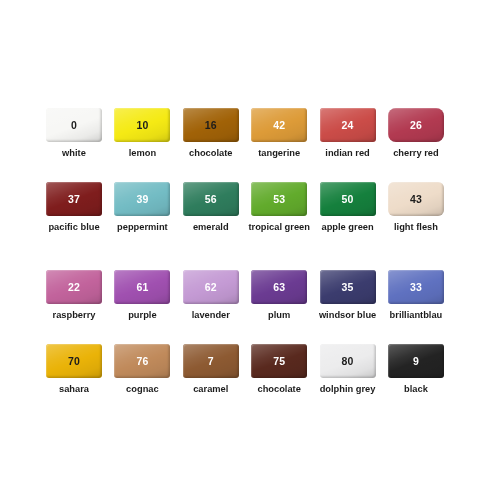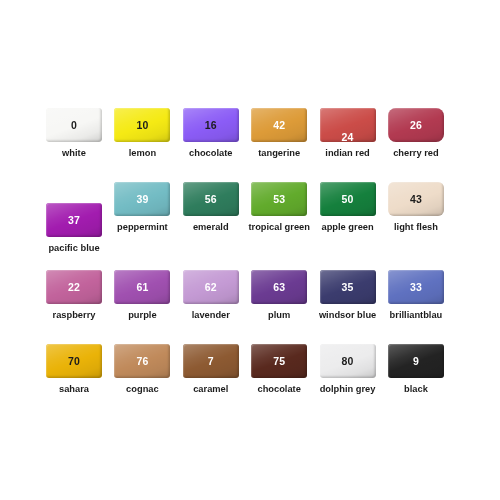--- a/index.html
+++ b/index.html
@@ -116,47 +116,47 @@
           </div>
           <div class="chip-label">white</div>
         </div>
         <div class="cell">
           <div class="chip" style="background: rgb(245, 234, 20);">
             <span class="chip-num" style="color: rgb(28, 28, 28);">10</span>
           </div>
           <div class="chip-label">lemon</div>
         </div>
         <div class="cell">
-          <div class="chip" style="background: #8b5cf6;">
+          <div class="chip" style="background: #a16207;">
             <span class="chip-num" style="color: rgb(28, 28, 28);">16</span>
           </div>
           <div class="chip-label">chocolate</div>
         </div>
         <div class="cell">
           <div class="chip" style="background: rgb(221, 155, 56);">
             <span class="chip-num" style="color: rgb(255, 255, 255);">42</span>
           </div>
           <div class="chip-label">tangerine</div>
         </div>
         <div class="cell">
-          <div class="chip" style="background: rgb(203, 76, 72); align-items: flex-end;">
+          <div class="chip" style="background: rgb(203, 76, 72);">
             <span class="chip-num" style="color: rgb(255, 255, 255);">24</span>
           </div>
           <div class="chip-label">indian red</div>
         </div>
         <div class="cell">
           <div class="chip" style="background: rgb(178, 58, 81); border-radius: 8px;">
             <span class="chip-num" style="color: rgb(255, 255, 255);">26</span>
           </div>
           <div class="chip-label">cherry red</div>
         </div>
       </div>
       <div class="swatch-row">
         <div class="cell">
-          <div class="chip" style="background: #a21caf; margin-top: 21px;">
+          <div class="chip" style="background: #7f1d1d;">
             <span class="chip-num" style="color: rgb(255, 255, 255);">37</span>
           </div>
           <div class="chip-label">pacific blue</div>
         </div>
         <div class="cell">
           <div class="chip" style="background: rgb(115, 188, 196);">
             <span class="chip-num" style="color: rgb(255, 255, 255);">39</span>
           </div>
           <div class="chip-label">peppermint</div>
         </div>

